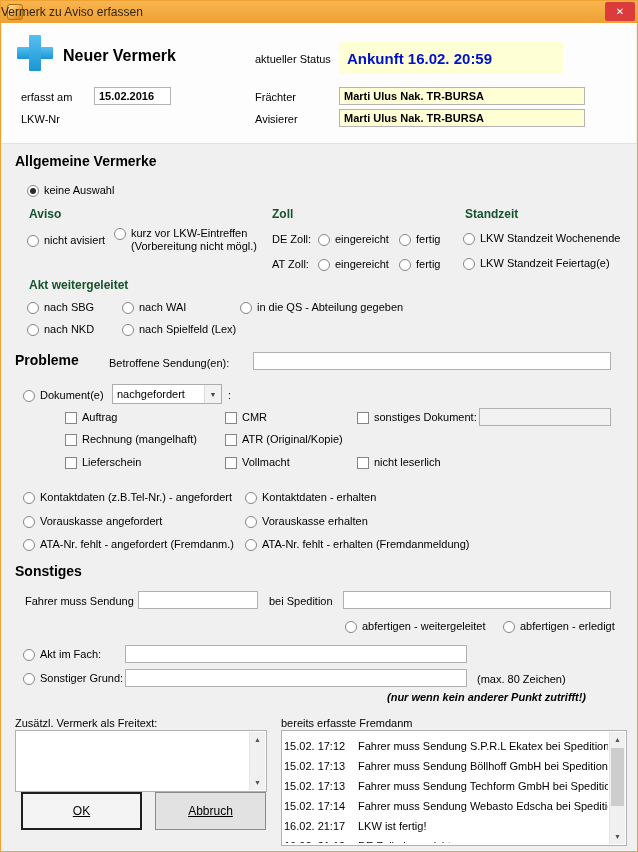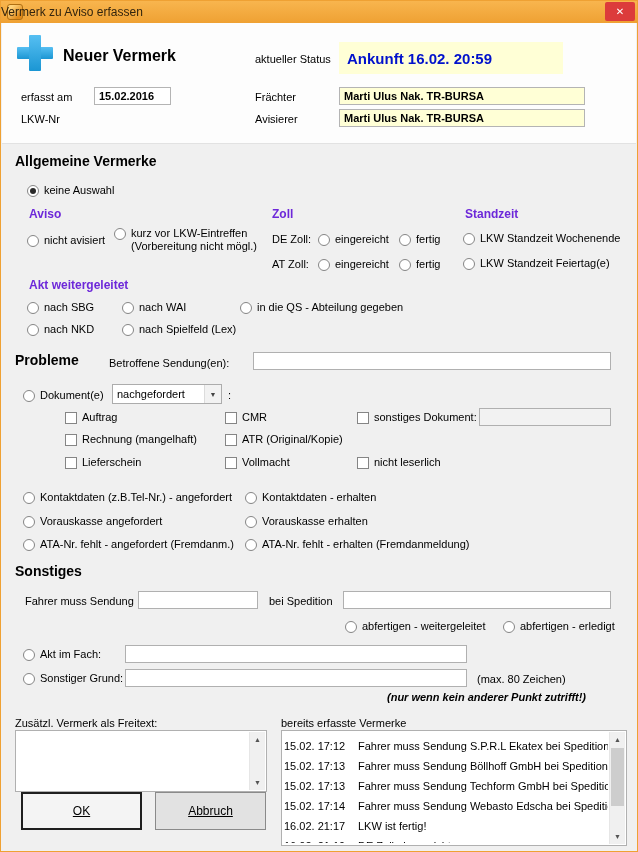--- a/index.html
+++ b/index.html
@@ -5,21 +5,21 @@
   *{margin:0;padding:0;box-sizing:border-box}
   body{width:638px;height:852px;overflow:hidden;font-family:"Liberation Sans",sans-serif;background:#9aa0a6;}
   .dialog{position:relative;width:638px;height:852px;background:#f0f0f0;border:1px solid var(--titlebar-bottom,#e09a2f);overflow:hidden;}
   .titlebar{position:absolute;left:0;top:0;width:100%;height:22px;background:linear-gradient(var(--titlebar-top,#f8b54e),var(--titlebar-bottom,#efa133));}
   .title-text{position:absolute;left:0;top:4px;width:100%;text-align:left;font-size:12px;color:#33250e;}
   .app-icon{position:absolute;left:6px;top:3px;width:16px;height:16px;border-radius:3px;background:linear-gradient(135deg,#ffd27a 20%,#e08a1a 80%);border:1px solid #b06f12;}
   .close-btn{position:absolute;right:2px;top:1px;width:30px;height:19px;background:var(--close-red,#dc3b3b);color:#fff;font-size:10px;display:flex;align-items:center;justify-content:center;border-radius:2px;cursor:default;}
   .header-bg{position:absolute;left:1px;top:22px;width:634px;height:121px;background:#fdfdfd;border-bottom:1px solid #e2e2e2;}
   .lbl{position:absolute;font-size:11px;color:#000;white-space:nowrap;}
   .h1{position:absolute;font-size:14px;font-weight:bold;color:#000;white-space:nowrap;}
-  .h2{position:absolute;font-size:12px;font-weight:bold;color:#6d28d9;white-space:nowrap;}
+  .h2{position:absolute;font-size:12px;font-weight:bold;color:#14532d;white-space:nowrap;}
   .hdr-title{position:absolute;font-size:16px;font-weight:bold;color:#000;white-space:nowrap;}
   .status-box{position:absolute;background:var(--field-yellow,#ffffd6);color:var(--status-blue,#0011cc);font-size:15px;font-weight:bold;display:flex;align-items:center;padding:16px 8px;white-space:nowrap;}
   .field{position:absolute;height:18px;background:#fff;border:1px solid #b4b4b4;font-size:11px;font-weight:bold;line-height:16px;padding:0 4px;white-space:nowrap;overflow:hidden;}
   .field.yellow{background:var(--field-yellow,#ffffd6);}
   .tinput{position:absolute;height:18px;background:#fff;border:1px solid #b0b0b0;font-family:inherit;font-size:11px;padding:0 3px;}
   .tinput.gray{background:#f2f2f2;}
   .radio-row,.check-row{position:absolute;display:flex;align-items:flex-start;font-size:11px;color:#000;white-space:nowrap;cursor:default;}
   .rb{flex:none;width:12px;height:12px;margin:1px 5px 0 0;border:1px solid #858585;border-radius:50%;background:#fff;position:relative;}
   .rb.on::after{content:"";position:absolute;left:2px;top:2px;width:6px;height:6px;border-radius:50%;background:#2a2a2a;}
   .cb{flex:none;width:12px;height:12px;margin:1px 5px 0 0;border:1px solid #858585;background:#fff;}
@@ -243,21 +243,21 @@
 
   <div class="radio-row" style="left:22px;top:671px">
       <span class="rb"></span>
       <span>Sonstiger Grund:</span>
     </div>
   <input class="tinput" style="left: 124px; top: 668px; width: 342px;" value="">
   <span class="lbl" style="left:476px;top:672px">(max. 80 Zeichen)</span>
   <span class="italic-hint" style="left:386px;top:690px">(nur wenn kein anderer Punkt zutrifft!)</span>
 
   <span class="lbl" style="left:14px;top:716px">Zusätzl. Vermerk als Freitext:</span>
-  <span class="lbl" style="left:280px;top:716px">bereits erfasste Vermerke</span>
+  <span class="lbl" style="left:280px;top:716px">bereits erfasste Fremdanm</span>
 
   <div class="box" style="left:14px;top:729px;width:252px;height:62px">
     <div class="vscroll">
       <span class="sarrow up">▲</span>
       <span class="sarrow down">▼</span>
     </div>
   </div>
 
   <div class="box" style="left:280px;top:729px;width:346px;height:116px">
     <div class="listbox-rows">

